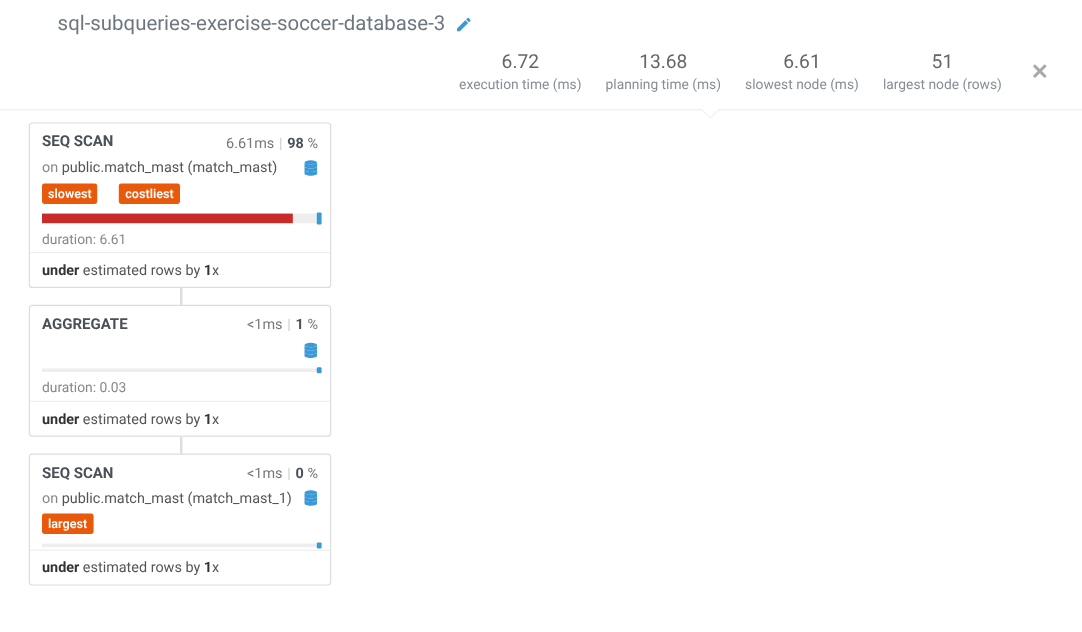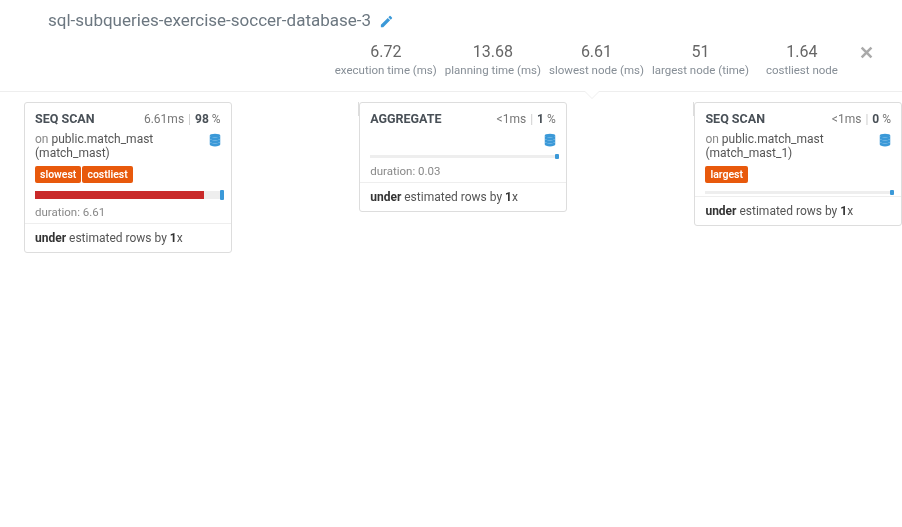--- a/index.html
+++ b/index.html
@@ -21,23 +21,23 @@
     font-size: 17px;
   }
   .title-row .edit-icon {
     margin-left: 8px;
     color: #3b99d8;
     cursor: pointer;
   }
   .stats-bar {
     display: flex;
     justify-content: flex-end;
-    align-items: flex-start;
+    align-items: center;
     padding: 12px 24px 14px 0;
-    gap: 8px;
+    gap: 20px;
     border-bottom: 1px solid #eee;
     margin-bottom: 10px;
     position: relative;
   }
   .stat {
     text-align: center;
     min-width: 90px;
   }
   .stat .val {
     font-size: 16px;
@@ -69,20 +69,21 @@
     content: "";
     position: absolute;
     top: -9px; left: -8px;
     border-left: 8px solid transparent;
     border-right: 8px solid transparent;
     border-top: 8px solid #fff;
   }
   .nodes {
     padding-left: 24px;
     display: flex;
+    flex-direction: column;
     align-items: flex-start;
   }
   .connector {
     width: 2px;
     height: 14px;
     background: #ddd;
     margin-left: 126px;
   }
   .node {
     width: 252px;
@@ -119,21 +120,21 @@
   .node .sub .on { color: #888; }
   .node .sub .tbl { color: #555; }
   .db-icon {
     color: #3b99d8;
     margin-left: 6px;
     flex-shrink: 0;
   }
   .badges {
     padding: 0 10px 6px;
     display: flex;
-    gap: 1px;
+    gap: 18px;
   }
   .badge {
     background: #e8590c;
     color: #fff;
     font-size: 10.5px;
     padding: 2px 5px;
     border-radius: 2px;
     font-weight: 600;
   }
   .bar-wrap {
@@ -196,25 +197,21 @@
   <div class="stat">
     <div class="val">13.68</div>
     <div class="label">planning time (ms)</div>
   </div>
   <div class="stat">
     <div class="val">6.61</div>
     <div class="label">slowest node (ms)</div>
   </div>
   <div class="stat">
     <div class="val">51</div>
-    <div class="label">largest node (time)</div>
-  </div>
-  <div class="stat">
-    <div class="val">1.64</div>
-    <div class="label">costliest node</div>
+    <div class="label">largest node (rows)</div>
   </div>
   <span class="close-x">✕</span>
   <div class="pointer-down"></div>
 </div>
 
 <div class="nodes">
 
 <div class="node">
       <div class="hdr">
         <span class="op">SEQ SCAN</span>

